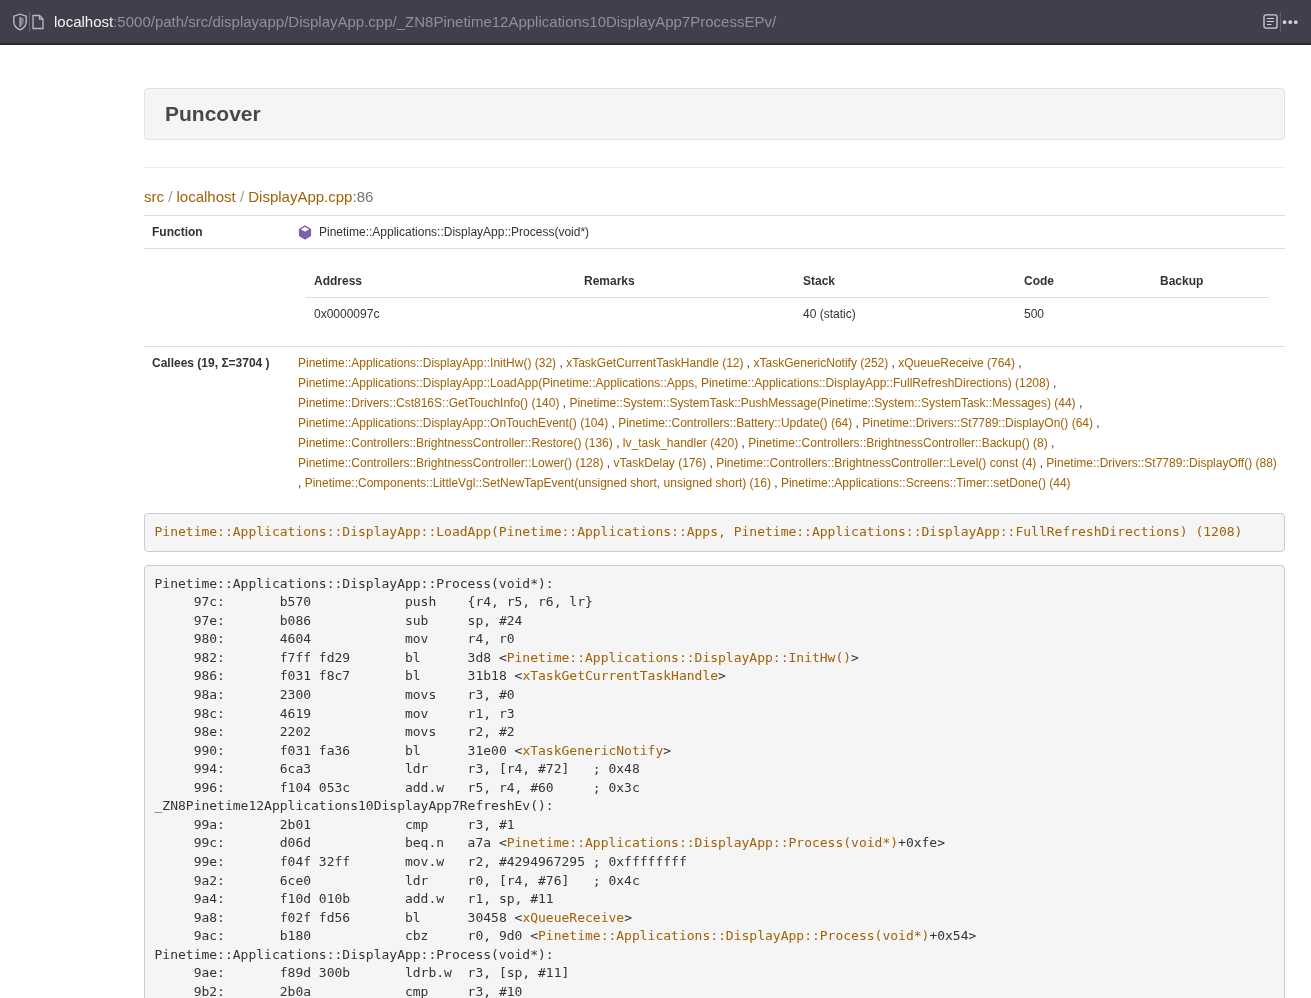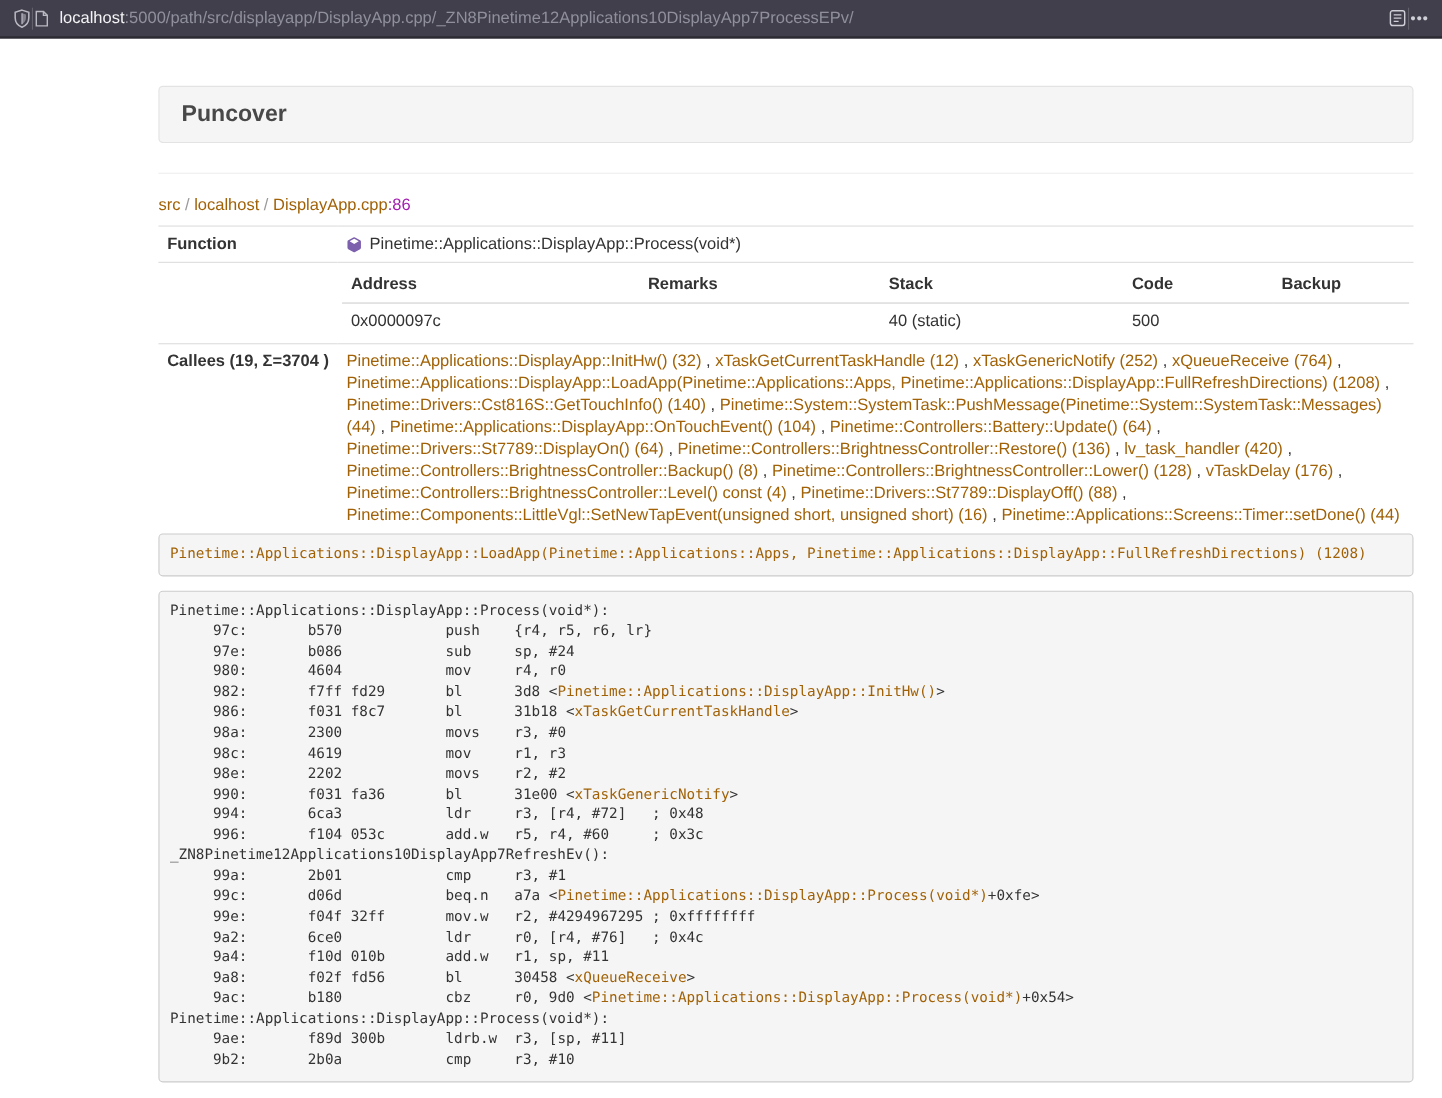--- a/index.html
+++ b/index.html
@@ -5,21 +5,21 @@
   * { box-sizing: border-box; }
   html, body { margin: 0; padding: 0; }
   body {
     width: 1311px; height: 998px; overflow: hidden;
     background: #fff;
     font-family: "Liberation Sans", sans-serif;
     color: #333;
   }
   
   .toolbar {
-    height: 35px; background: #413f4b;
+    height: 45px; background: #413f4b;
     border-bottom: 2px solid #2b2a33;
     display: flex; align-items: center;
     padding: 0 12px; gap: 1px;
   }
   .tb-divider { width: 1px; height: 20px; background: rgba(255,255,255,0.18); flex: 0 0 auto; }
   .tb-icon { flex: 0 0 auto; display: flex; align-items: center; justify-content: center; }
   .urlbar {
     flex: 1 1 auto; display: flex; align-items: center; gap: 9px;
     min-width: 0; height: 100%;
   }
@@ -34,31 +34,31 @@
   .content { width: 1141px; margin-left: 144px; padding-top: 43px; }
   .well {
     background: #f5f5f5; border: 1px solid #e3e3e3; border-radius: 4px;
     padding: 13px 20px; margin-bottom: 27px;
   }
   .well h1 { margin: 0; font-size: 21px; font-weight: 700; color: #484848; }
   hr.sep { border: 0; border-top: 1px solid #eee; margin: 27px 0 20px 0; }
   a { color: #a16207; text-decoration: none; }
   .crumbs { font-size: 15px; margin-bottom: 10px; }
   .crumbs .sep { color: #999; }
-  .crumbs .line-no { color: #a21caf; }
-  
-  table.tbl { width: 100%; border-collapse: collapse; font-size: 15px; }
+  .crumbs .line-no { color: #737373; }
+  
+  table.tbl { width: 100%; border-collapse: collapse; margin-bottom: 14px; font-size: 12px; }
   table.tbl > tbody > tr > th,
   table.tbl > tbody > tr > td {
     text-align: left; vertical-align: top;
     padding: 6px 8px; border-top: 1px solid #ddd;
     font-weight: normal; line-height: 20px;
   }
   table.tbl > tbody > tr > th { width: 146px; font-weight: bold; white-space: nowrap; }
-  td.subtable-cell { padding: 4px !important; }
+  td.subtable-cell { padding: 16px !important; }
   table.subtbl { width: 100%; border-collapse: collapse; }
   table.subtbl th, table.subtbl td {
     text-align: left; padding: 6px 8px; line-height: 20px; vertical-align: top;
   }
   table.subtbl th { font-weight: bold; border-bottom: 1px solid #ddd; }
   table.subtbl td { border-top: 0; }
   table.subtbl col.c1 { width: 270px; }
   table.subtbl col.c2 { width: 219px; }
   table.subtbl col.c3 { width: 221px; }
   table.subtbl col.c4 { width: 136px; }

